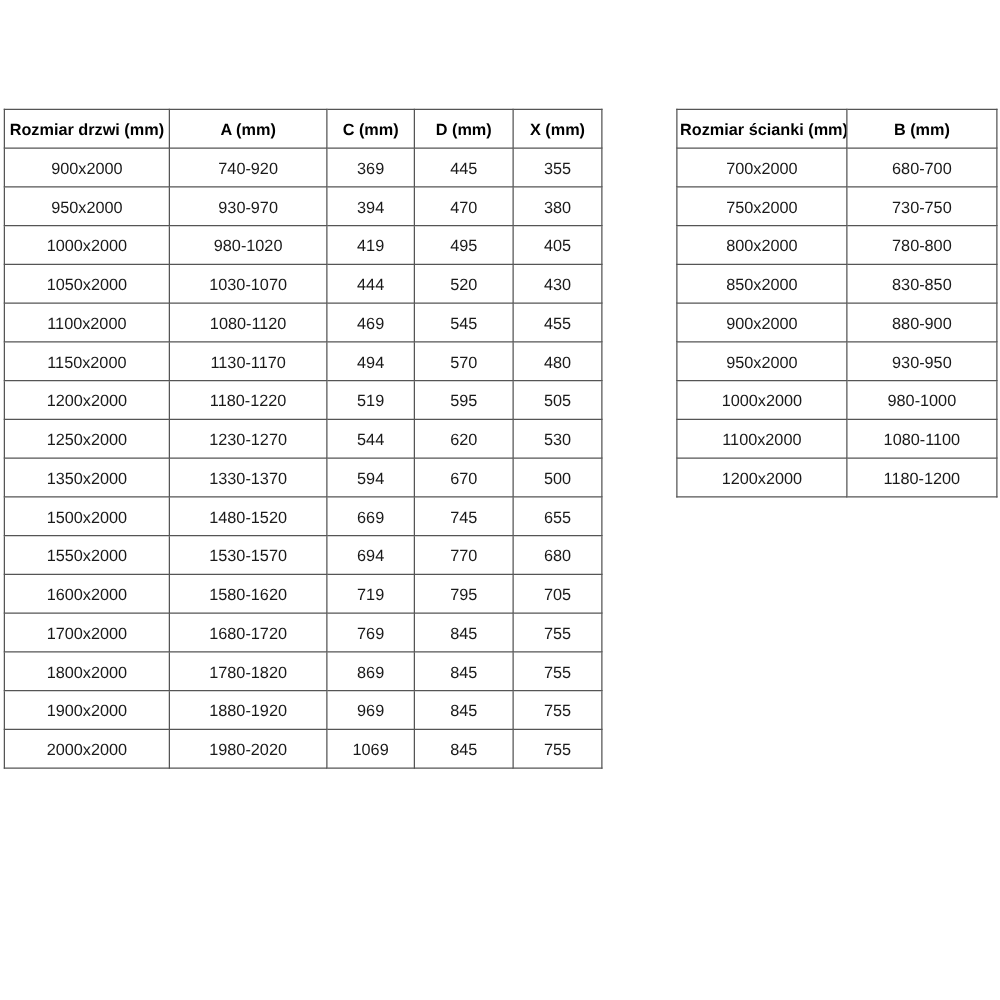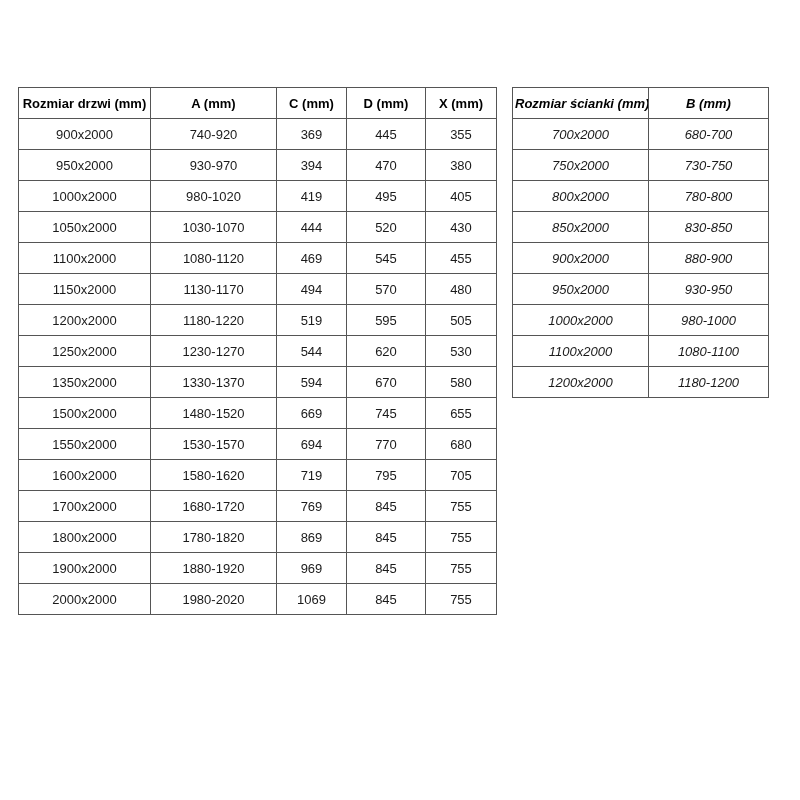--- a/index.html
+++ b/index.html
@@ -31,30 +31,29 @@
     font-size: 13px;
     color: #1a1a1a;
     white-space: nowrap;
     overflow: hidden;
   }
   table.spec th {
     font-weight: bold;
     color: #000000;
   }
   #door-table {
-    left: 18px;
+    left: 3px;
     top: 87px;
     width: 478px;
     padding-left: 45px;
   }
   #wall-table {
-    left: 512px;
+    left: 541px;
     top: 87px;
     width: 256px;
-    font-style: italic;
   }
 </style>
 </head>
 <body>
 
 <div id="page">
 
   <table class="spec" id="door-table">
     <colgroup>
       <col style="width:132px">
@@ -127,21 +126,21 @@
           <td>1230-1270</td>
           <td>544</td>
           <td>620</td>
           <td>530</td>
         </tr>
         <tr>
           <td>1350x2000</td>
           <td>1330-1370</td>
           <td>594</td>
           <td>670</td>
-          <td>580</td>
+          <td>500</td>
         </tr>
         <tr>
           <td>1500x2000</td>
           <td>1480-1520</td>
           <td>669</td>
           <td>745</td>
           <td>655</td>
         </tr>
         <tr>
           <td>1550x2000</td>

